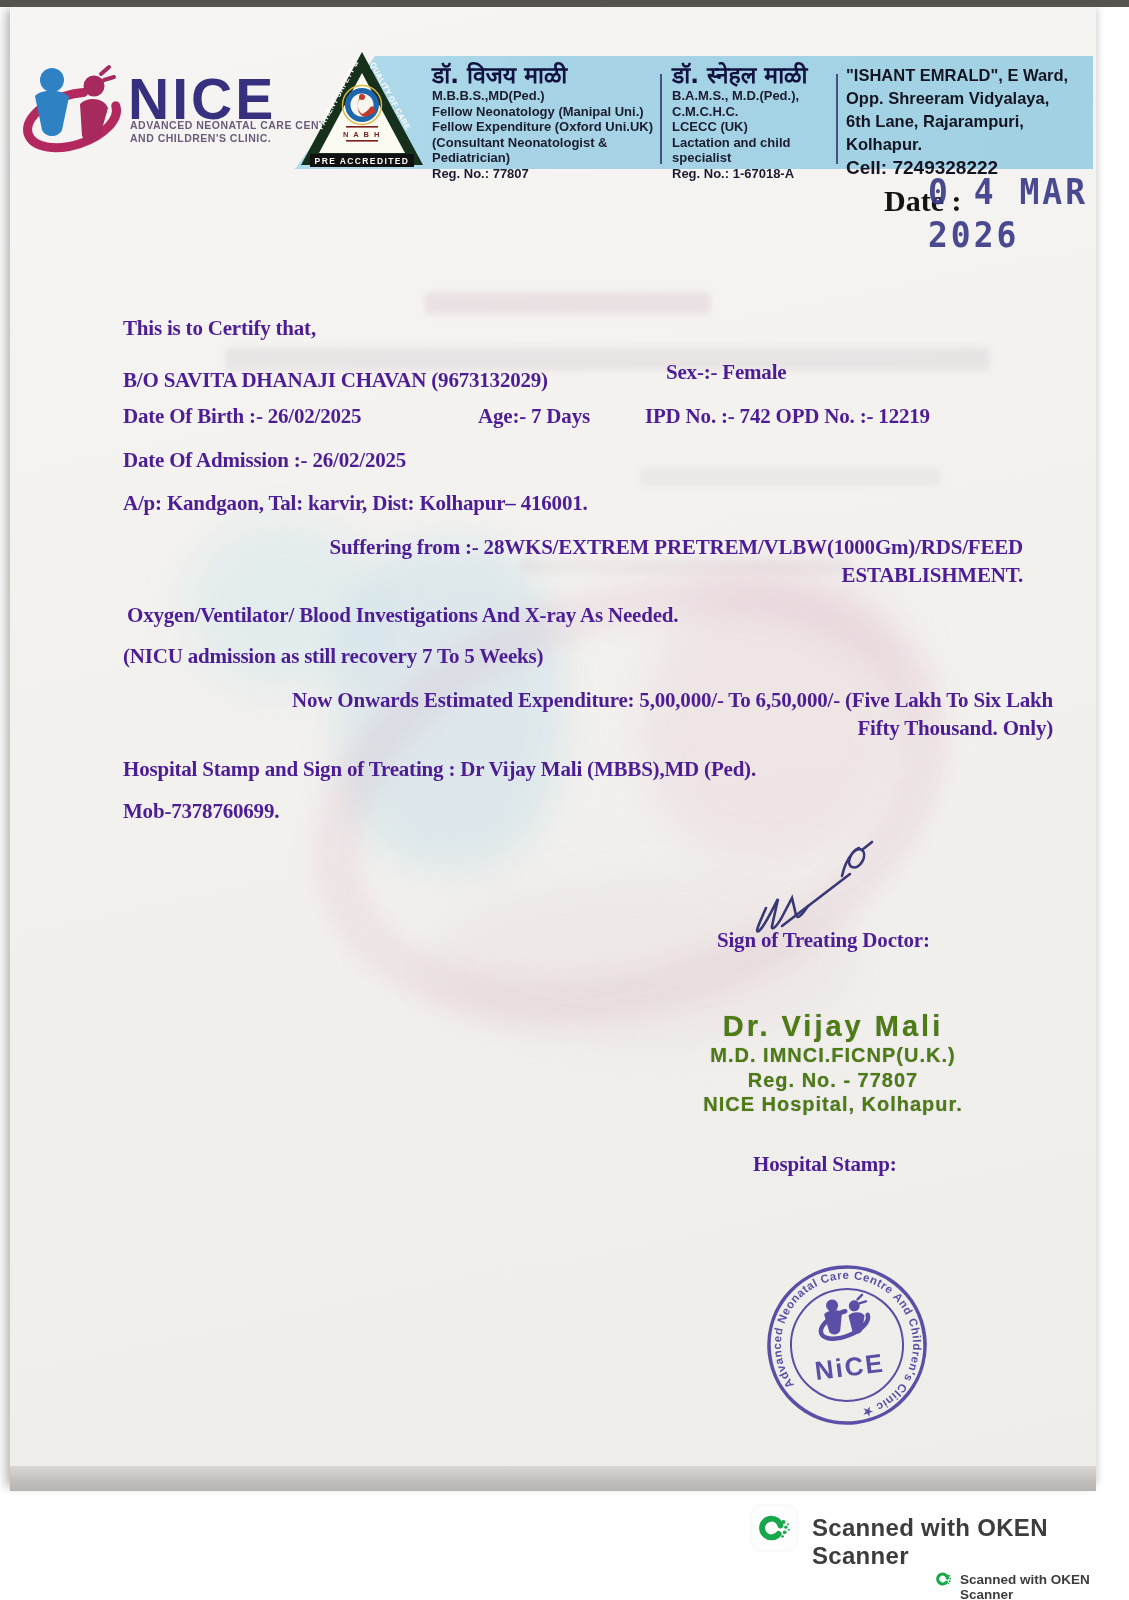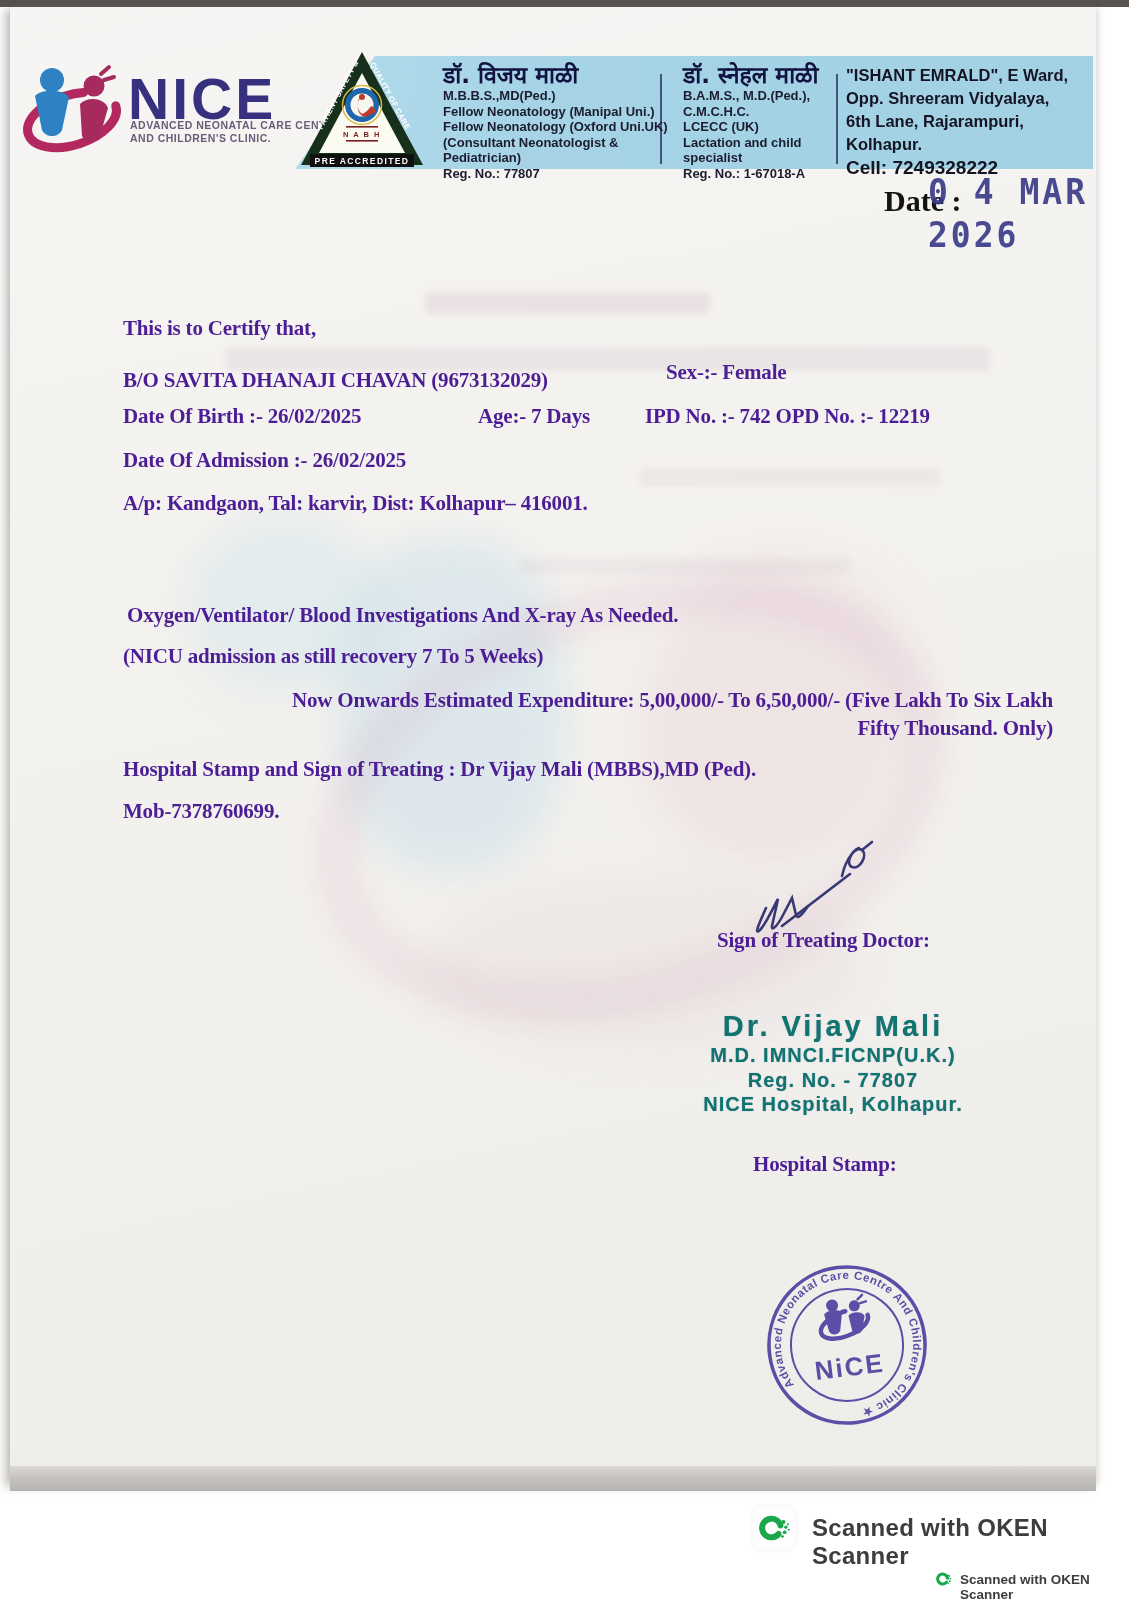--- a/index.html
+++ b/index.html
@@ -19,21 +19,21 @@
   #blue-band{left:295px;top:56px;width:798px;height:113px;
       background:linear-gradient(100deg,#b3dcec 0%,#a6d4e6 30%,#a2d1e4 100%);
       clip-path:polygon(80px 0,100% 0,100% 100%,0 100%);}
   .band-divider{top:74px;width:2px;height:90px;background:#26265e;opacity:.75;}
 
   #nice-logo-svg{left:18px;top:58px;}
   #nice-wordmark{left:128px;top:66px;font-size:57px;font-weight:800;color:#37307f;
       letter-spacing:3px;font-family:"Liberation Sans",sans-serif;}
   .nice-sub{left:130px;font-size:10.5px;font-weight:700;color:#6a5c79;letter-spacing:.5px;}
 
-  .doc-col{color:#15153f;margin-left:11px;}
+  .doc-col{color:#15153f;}
   .doc-name{font-size:23px;font-weight:800;color:#121240;line-height:26px;
       font-family:"DejaVu Sans","Liberation Sans",sans-serif;}
   .doc-line{font-size:13px;font-weight:700;color:#1c1c30;line-height:15.5px;}
   .addr-line{font-size:16.5px;font-weight:700;color:#141422;line-height:23px;}
   .addr-cell{font-size:19px;}
 
   #date-label{left:884px;top:184px;font-size:30px;font-weight:700;color:#15130f;
       font-family:"Liberation Serif","DejaVu Serif",serif;}
   #date-stamp{left:928px;top:174px;font-size:33px;font-weight:700;color:#3c3c8a;
       font-family:"DejaVu Sans Mono","Liberation Mono",monospace;letter-spacing:3px;
@@ -41,21 +41,21 @@
 
   
   .bodytxt{font-family:Liberation Serif, serif;font-weight:700;
       font-size:21px;color:#4c1d95;letter-spacing:-.2px;line-height:28px;white-space:pre-line;text-align:right;}
   .left-col{left:123px;}
 
   
   #sign-label{left:717px;top:926px;font-size:21px;}
   #hospital-stamp-label{left:753px;top:1150px;font-size:21px;}
 
-  .ink{color:#0f766e;text-shadow:0 0 1px rgba(74,61,159,.55);filter:blur(.25px);}
+  .ink{color:#4d7c0f;text-shadow:0 0 1px rgba(74,61,159,.55);filter:blur(.25px);}
   #stamp-doctor-name{left:628px;top:1010px;width:410px;text-align:center;
       font-size:29px;font-weight:800;letter-spacing:3px;}
   .stamp-line{left:628px;width:410px;text-align:center;font-weight:700;}
 
   #round-stamp-svg{left:756px;top:1254px;opacity:.9;filter:blur(.3px);}
 
   
   .blob{border-radius:50%;pointer-events:none;}
   #wm-blue{left:338px;top:540px;width:225px;height:330px;background:rgba(120,190,225,.17);
       filter:blur(18px);border-radius:42%;}
@@ -126,21 +126,21 @@
     <rect x="12" y="104" width="104" height="13" fill="#101010"></rect>
     <text x="64" y="114" text-anchor="middle" font-size="8.5" font-weight="bold" fill="#fdfdfd" letter-spacing="1.4">PRE ACCREDITED</text>
     <text x="24" y="80" font-size="7.6" font-weight="bold" fill="#ffffff" letter-spacing=".4" transform="rotate(-61.5 24 80)">PATIENT SAFETY &amp;</text>
     <text x="72" y="14" font-size="7.6" font-weight="bold" fill="#ffffff" letter-spacing=".4" transform="rotate(61.5 72 14)">QUALITY OF CARE</text>
   </svg>
 
   <div class="abs doc-col" style="left:432px;top:62px;width:225px;">
     <div class="doc-name">डॉ. विजय माळी</div>
     <div class="doc-line">M.B.B.S.,MD(Ped.)</div>
     <div class="doc-line">Fellow Neonatology (Manipal Uni.)</div>
-    <div class="doc-line">Fellow Neonatology (Oxford Uni.UK)</div>
+    <div class="doc-line">Fellow Expenditure (Oxford Uni.UK)</div>
     <div class="doc-line">(Consultant Neonatologist &amp; Pediatrician)</div>
     <div class="doc-line">Reg. No.: 77807</div>
   </div>
 
   <div class="abs doc-col" style="left:672px;top:62px;width:160px;">
     <div class="doc-name">डॉ. स्नेहल माळी</div>
     <div class="doc-line">B.A.M.S., M.D.(Ped.),</div>
     <div class="doc-line">C.M.C.H.C.</div>
     <div class="doc-line">LCECC (UK)</div>
     <div class="doc-line">Lactation and child specialist</div>
@@ -163,20 +163,22 @@
   <div class="abs bodytxt" style="left:666px;top:358px;">Sex-:- Female</div>
 
   <div class="abs bodytxt left-col" style="top:402px;">Date Of Birth :-  26/02/2025</div>
   <div class="abs bodytxt" style="left:478px;top:402px;">Age:- 7  Days</div>
   <div class="abs bodytxt" style="left:645px;top:402px;">IPD No. :- 742  OPD No. :- 12219</div>
 
   <div class="abs bodytxt left-col" style="top:446px;">Date Of Admission :-  26/02/2025</div>
 
   <div class="abs bodytxt left-col" style="top:489px;">A/p: Kandgaon, Tal: karvir, Dist: Kolhapur– 416001.</div>
 
+  <div class="abs bodytxt left-col" style="top:533px;width:900px;">Suffering from :-  28WKS/EXTREM PRETREM/VLBW(1000Gm)/RDS/FEED
+ESTABLISHMENT.</div>
 
   <div class="abs bodytxt" style="left:127px;top:601px;">Oxygen/Ventilator/ Blood Investigations And X-ray As Needed.</div>
 
   <div class="abs bodytxt left-col" style="top:642px;">(NICU admission as still recovery 7 To 5 Weeks)</div>
 
   <div class="abs bodytxt left-col" style="top:686px;width:930px;">Now Onwards Estimated Expenditure: 5,00,000/- To 6,50,000/- (Five Lakh To Six Lakh
 Fifty Thousand. Only)</div>
 
   <div class="abs bodytxt left-col" style="top:755px;">Hospital Stamp and Sign of Treating  : Dr Vijay Mali (MBBS),MD (Ped).</div>
 

